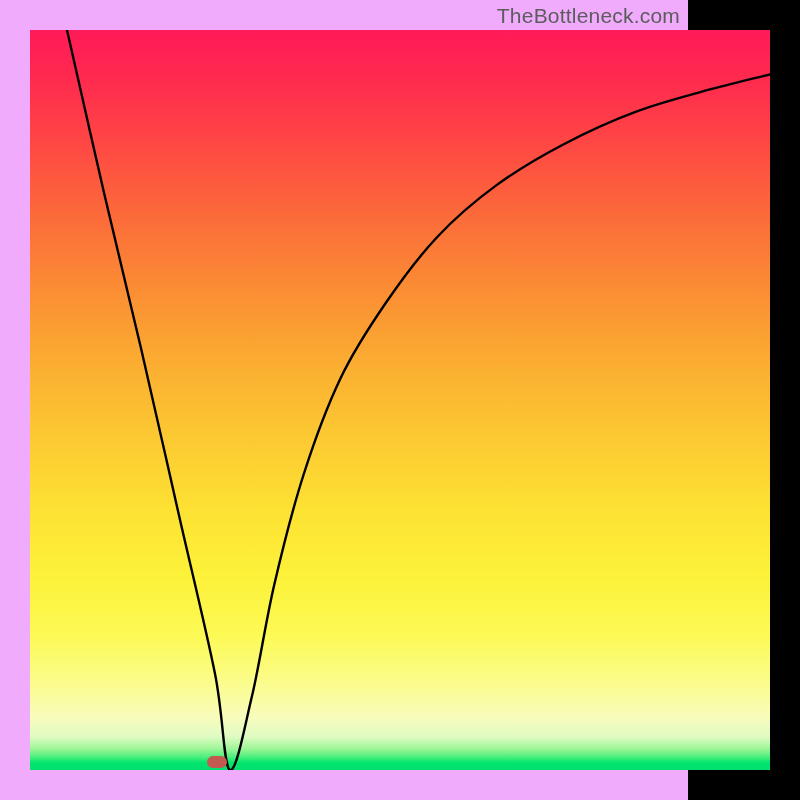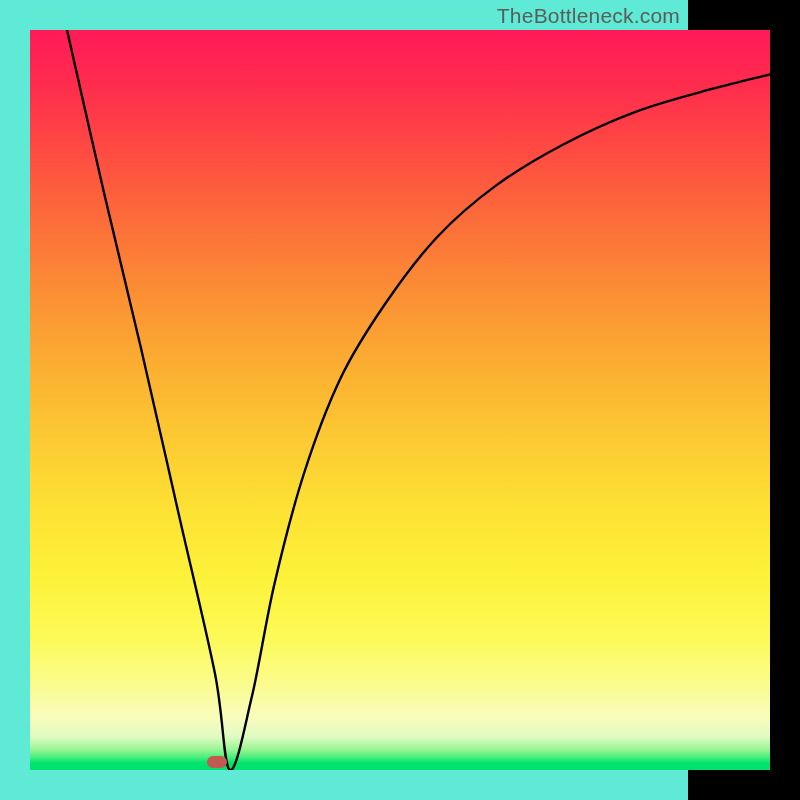--- a/index.html
+++ b/index.html
@@ -8,21 +8,21 @@
     width: 800px;
     height: 800px;
     background: #000;
     overflow: hidden;
     font-family: Arial, Helvetica, sans-serif;
   }
   .frame {
     position: relative;
     width: 688px;
     height: 800px;
-    background: #5eead4;
+    background: #f0abfc;
   }
   .plot-area {
     position: absolute;
     left: 30px;
     top: 30px;
     width: 740px;
     height: 740px;
     
     background: linear-gradient(
       to bottom,

